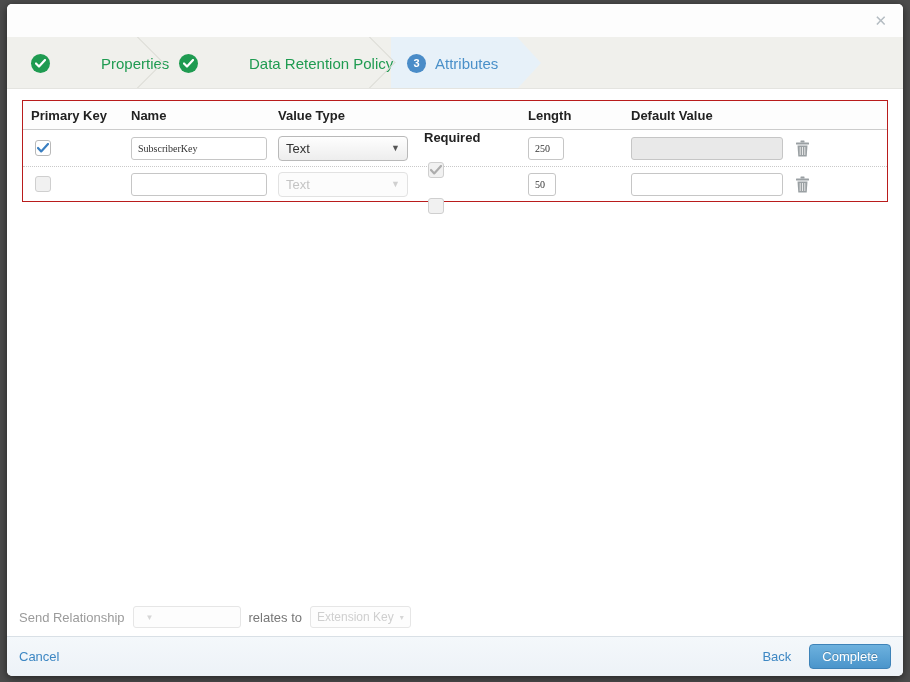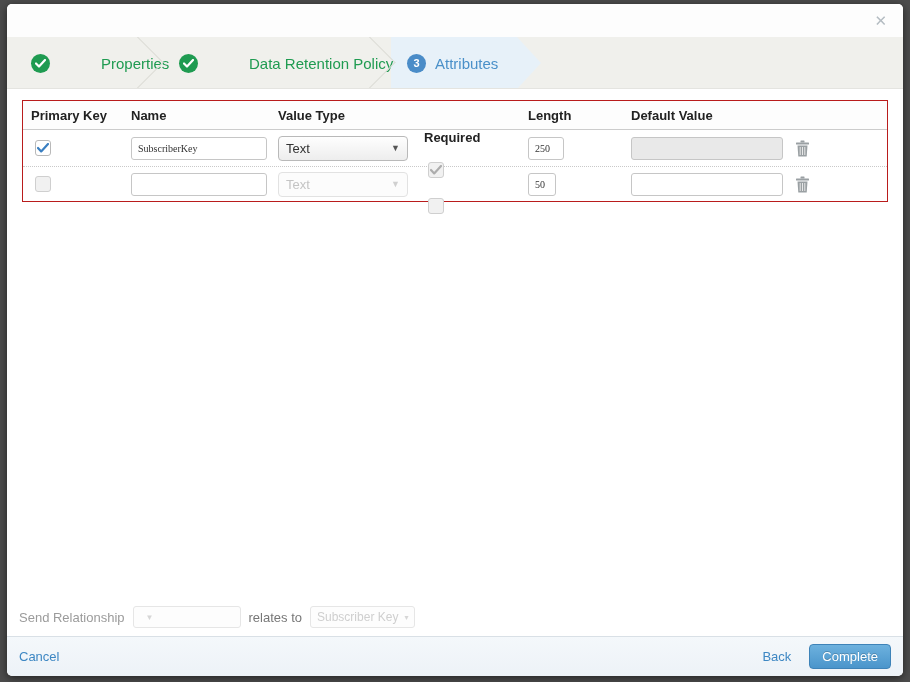--- a/index.html
+++ b/index.html
@@ -270,21 +270,21 @@
     </div>
   </div>
 
   <div class="send-row">
     <span class="send-label">Send Relationship</span>
     <div class="mini-select sel-empty">
       <span class="caret">▼</span>
     </div>
     <span class="relates">relates to</span>
     <div class="mini-select">
-      <span>Subscriber Key</span>
+      <span>Extension Key</span>
       <span class="caret">▾</span>
     </div>
   </div>
 
   <div class="footer">
     <a class="link">Cancel</a>
     <div class="spacer"></div>
     <a class="link back-link">Back</a>
     <button class="btn-primary">Complete</button>
   </div>

